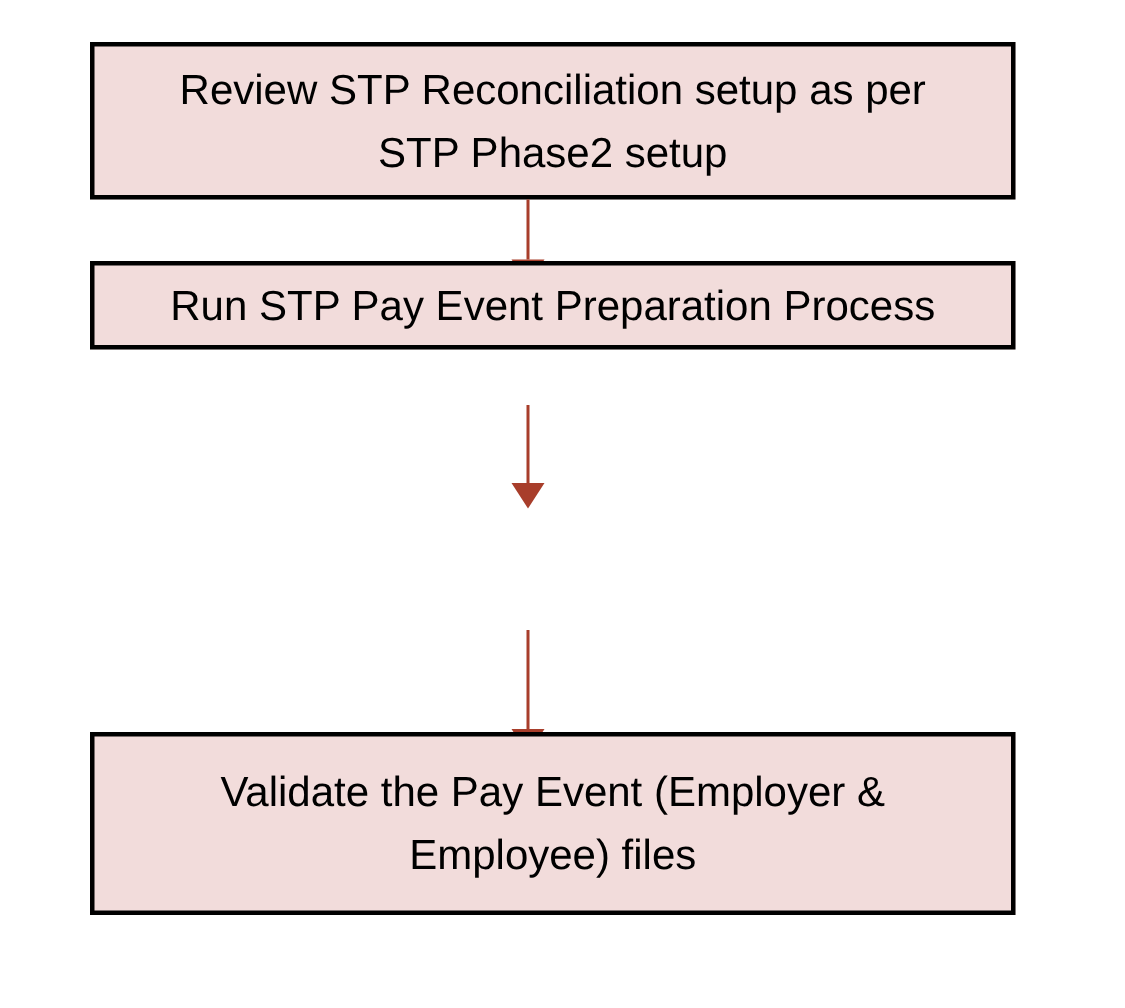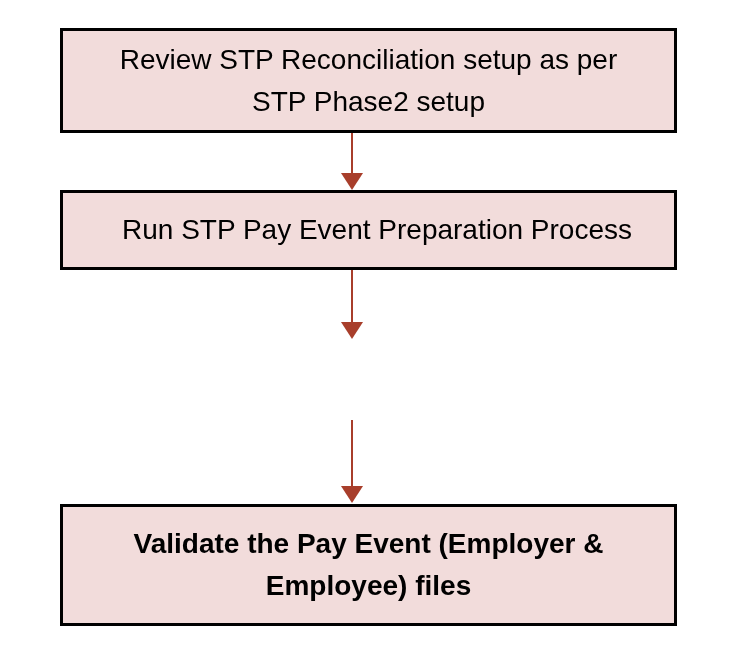--- a/index.html
+++ b/index.html
@@ -15,35 +15,35 @@
   }
 
   .flow-box {
     position: absolute;
     left: 60px;
     width: 617px;
     background: var(--box-fill, #f2dcdb);
     border: 3px solid var(--box-border, #000000);
     display: flex;
     align-items: center;
-    justify-content: flex-end;
+    justify-content: center;
     text-align: center;
     padding: 12px 42px;
   }
 
   .flow-label {
     font-size: 28px;
     line-height: 42px;
     color: var(--text, #000000);
   }
 
   .box-1 { top: 28px;  height: 105px; }
-  .box-2 { top: 190px; height: 80px; }
+  .box-2 { top: 174px; height: 59px; }
   .box-3 { top: 340px; height: 80px; }
-  .box-4 { top: 504px; height: 122px; font-weight: bold; }
+  .box-4 { top: 488px; height: 122px; }
 
   .arrow {
     position: absolute;
     left: 341px;
     width: 22px;
     display: flex;
     flex-direction: column;
     align-items: center;
   }
   .arrow-line {

